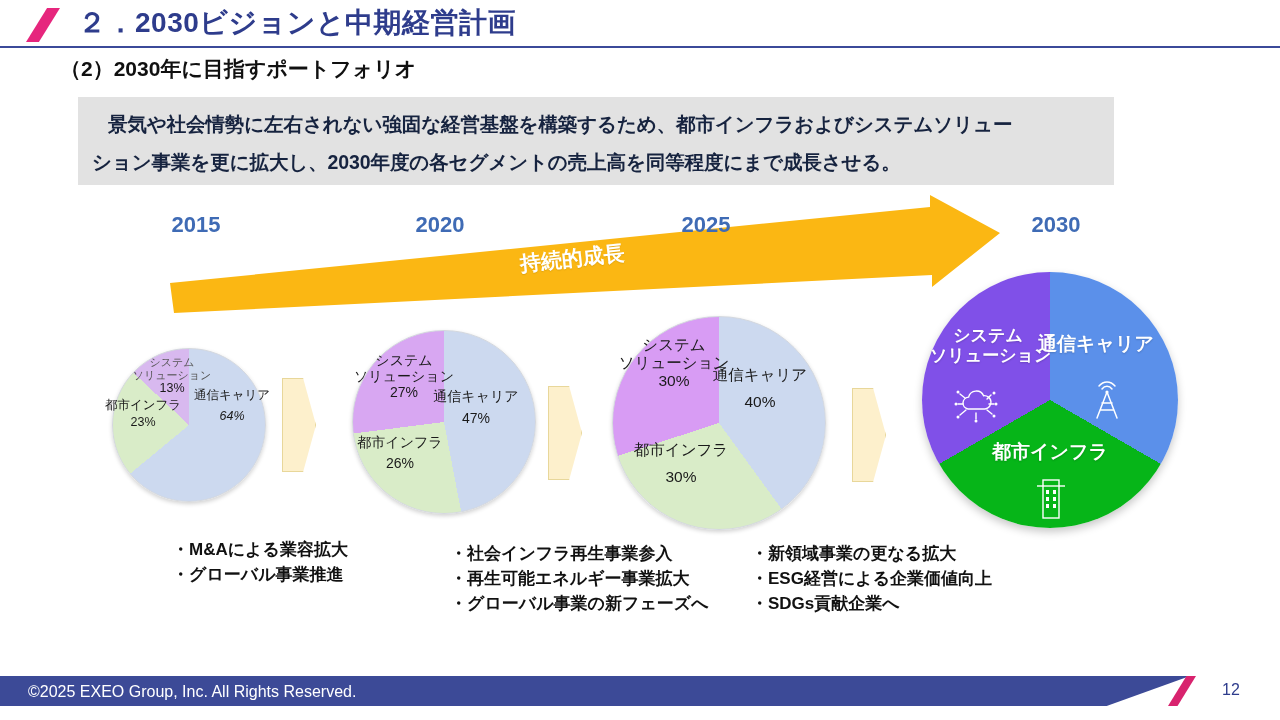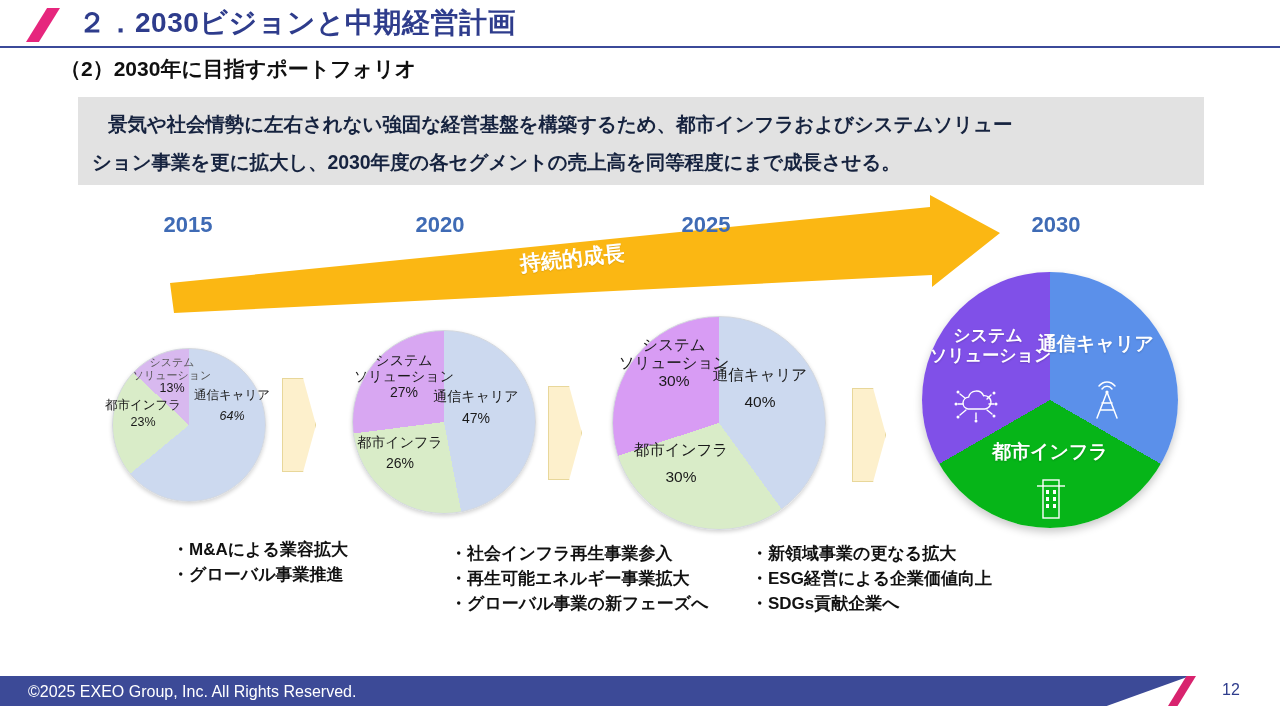--- a/index.html
+++ b/index.html
@@ -28,37 +28,37 @@
     background:#3b4a99;
   }
   #subtitle {
     position:absolute; left:60px; top:55px;
     font-size:21px; font-weight:bold; color:#101010;
     white-space:nowrap;
   }
 
   
   #statement-box {
-    position:absolute; left:78px; top:97px; width:1126px; height:88px;
+    position:absolute; left:78px; top:97px; width:1036px; height:88px;
     background:#e2e2e2;
     padding:8px 14px 16px 14px;
   }
   .statement-line {
     font-size:19.5px; font-weight:bold; color:#16233f;
     line-height:38px; white-space:nowrap; letter-spacing:-0.1px;
   }
   .statement-line.first { text-indent:16px; }
 
   
   .year-label {
     position:absolute; top:212px;
     font-size:22px; font-weight:bold; color:#3f6bb5;
     width:120px; text-align:center;
   }
-  #year-2015 { left:128px; }
+  #year-2015 { left:136px; }
   #year-2020 { left:380px; }
   #year-2025 { left:646px; }
   #year-2030 { left:996px; }
 
   
   #growth-arrow { position:absolute; left:170px; top:195px; width:830px; height:120px; }
   #growth-arrow-label {
     position:absolute; left:520px; top:250px;
     font-size:21px; font-weight:bold; color:#ffffff;
     transform:rotate(-6.2deg); transform-origin:left center;

